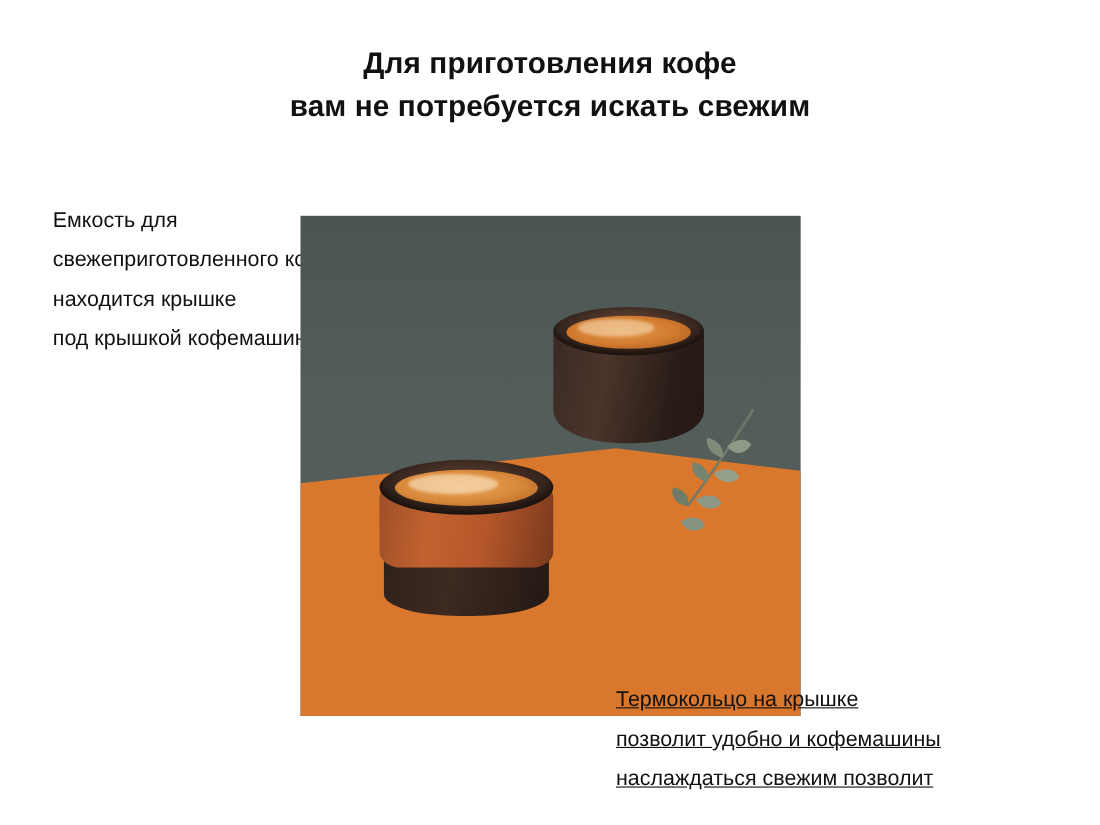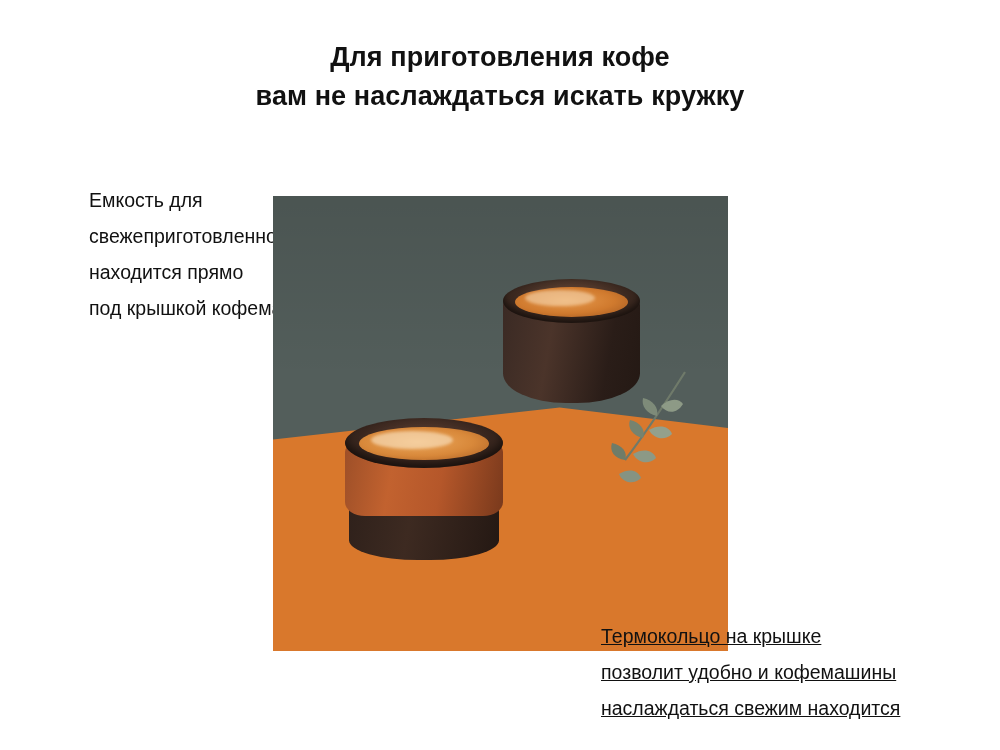--- a/index.html
+++ b/index.html
@@ -39,21 +39,20 @@
   .caption {
     position: absolute;
     font-size: 19.5px;
     line-height: 1.85;
     color: #111111;
     font-weight: normal;
   }
   .caption .line {
     display: block;
     white-space: nowrap;
-    margin-left: 41px;
   }
   .caption-left {
     left: 48px;
     top: 182px;
   }
   .caption-right {
     left: 560px;
     top: 618px;
     text-decoration: underline;
   }
@@ -225,27 +224,27 @@
     height: 130px;
   }
 </style>
 </head>
 <body>
 
 <div class="slide">
 
   <div class="title">
     <span class="line">Для приготовления кофе</span>
-    <span class="line">вам не наслаждаться искать кружку</span>
+    <span class="line">вам не потребуется искать свежим</span>
   </div>
 
   <div class="caption caption-left">
     <span class="line">Емкость для</span>
     <span class="line">свежеприготовленного кофе</span>
-    <span class="line">находится прямо</span>
+    <span class="line">находится крышке</span>
     <span class="line">под крышкой кофемашины</span>
   </div>
 
   <div class="photo">
     <div class="photo-bg-top"></div>
     <div class="photo-bg-bottom"></div>
     <div class="photo-shadow-diag"></div>
 
     <div class="cup-back">
       <div class="shadow"></div>
@@ -272,16 +271,16 @@
       <div class="band"></div>
       <div class="rim"></div>
       <div class="liquid"></div>
       <div class="foam"></div>
     </div>
   </div>
 
   <div class="caption caption-right">
     <span class="line">Термокольцо на крышке</span>
     <span class="line">позволит удобно и кофемашины</span>
-    <span class="line">наслаждаться свежим находится</span>
+    <span class="line">наслаждаться свежим позволит</span>
   </div>
 
 </div>
 
 </body></html>

